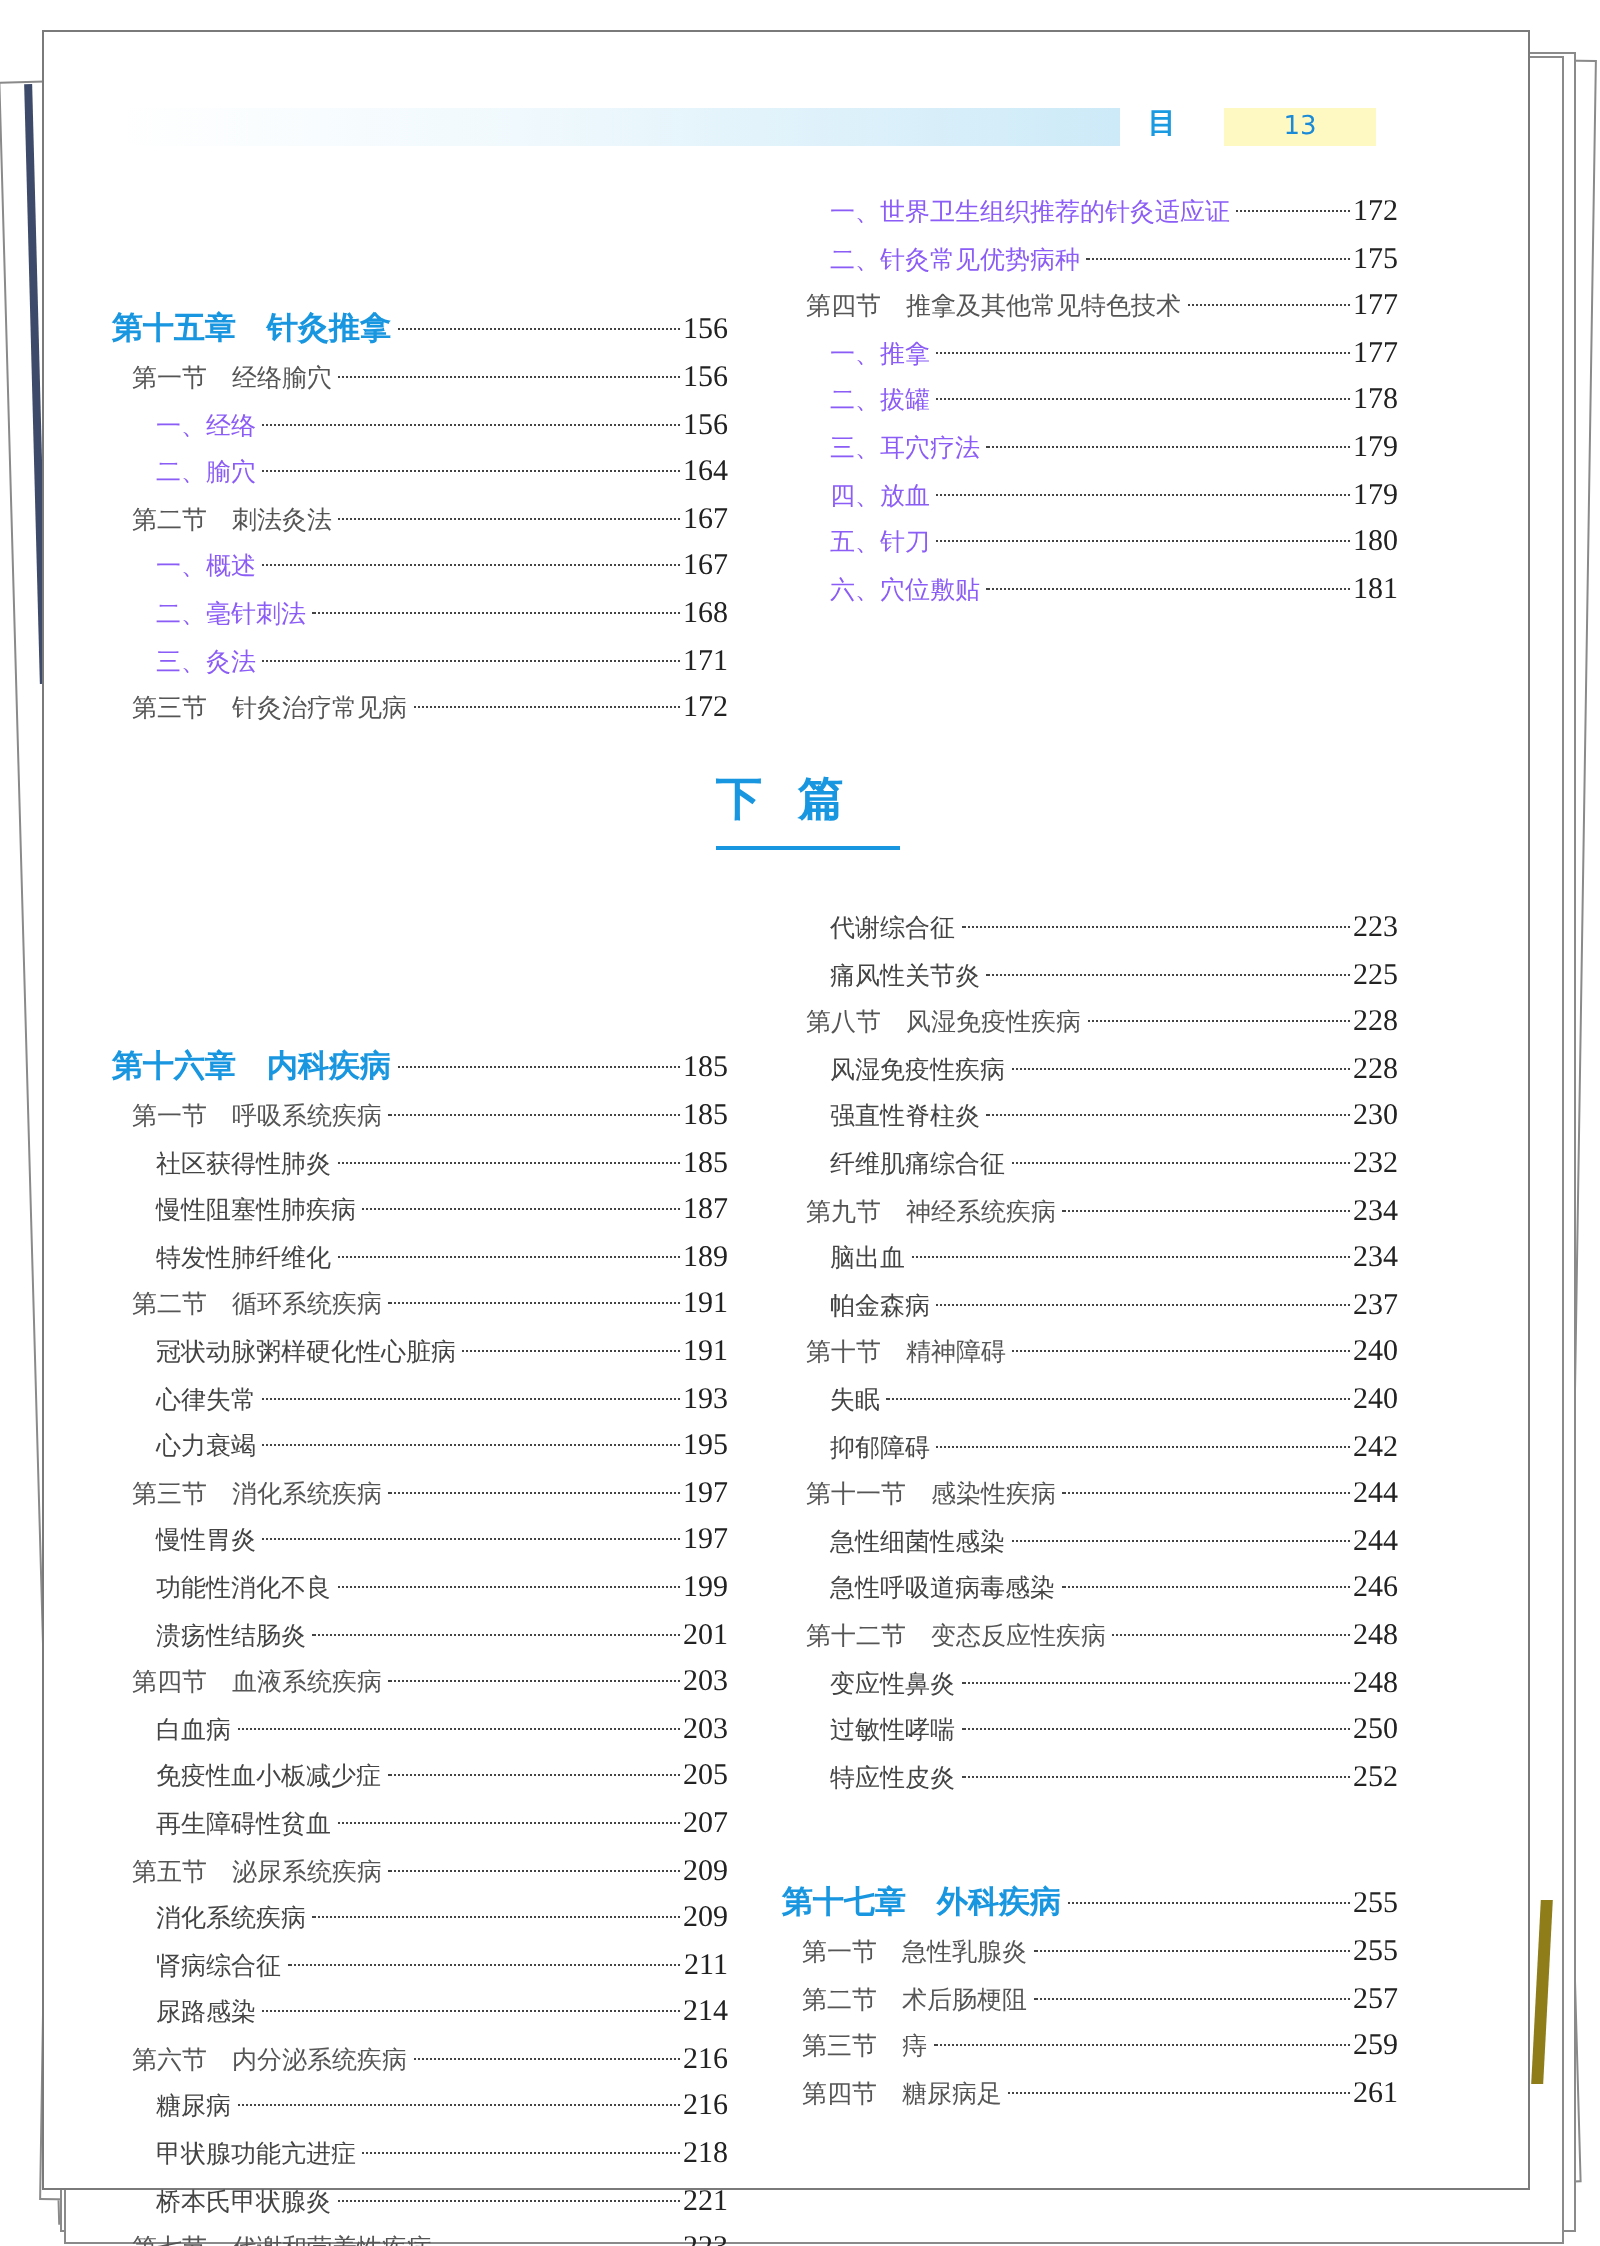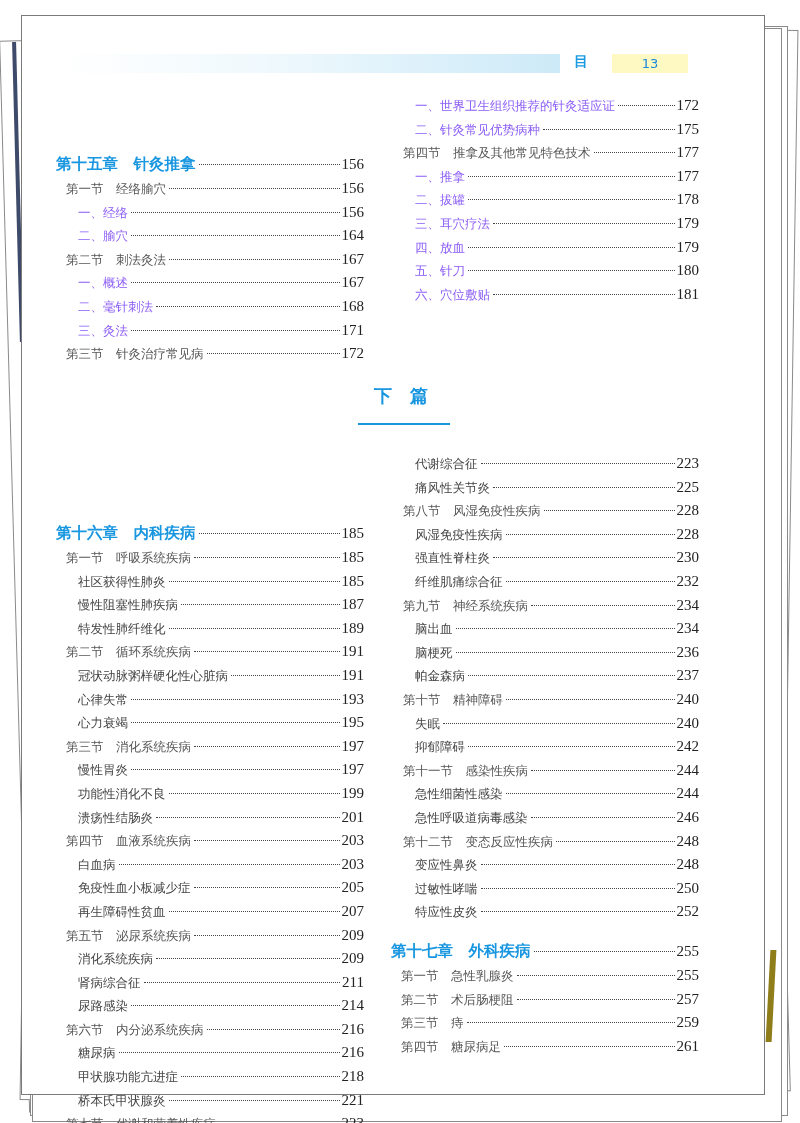--- a/index.html
+++ b/index.html
@@ -46,22 +46,22 @@
     .entry.chapter .title { color: #1896e0; font-weight: bold; font-size: 15.5px; }
     .entry.chapter .pg { font-size: 15px; }
     .entry.section .title { color: #555; font-weight: normal; }
     .entry.item { padding-left: 22px; }
     .entry.item .title { color: #444; font-family: "DejaVu Serif", serif; }
     .entry.section { padding-left: 10px; }
     .entry.subsec { padding-left: 22px; }
     .entry.subsec .title { color: #8b5cf6; font-family: "DejaVu Serif", serif; }
 
     .part-title {
-      position: absolute; left: 316px; top: 368px; width: 108px; text-align: right;
-      font-family: "DejaVu Serif", serif; font-size: 18px; font-weight: bold; color: #1896e0;
+      position: absolute; left: 316px; top: 368px; width: 108px; text-align: center;
+      font-family: "DejaVu Serif", serif; font-size: 23px; font-weight: bold; color: #1896e0;
       letter-spacing: 18px; padding-left: 14px; box-sizing: border-box;
     }
     .part-underline { position: absolute; left: 336px; top: 407px; width: 92px; height: 2px; background: #1896e0; }
   </style>
 </head>
 <body>
 
 <div class="sheet s1"></div>
 <div class="sheet s2"></div>
 <div class="sheet s3"></div>
@@ -339,25 +339,20 @@
         <span class="title">第九节　神经系统疾病</span>
         <span class="dots"></span>
         <span class="pg">234</span>
       </div>
       <div class="entry item">
         <span class="title">脑出血</span>
         <span class="dots"></span>
         <span class="pg">234</span>
       </div>
       <div class="entry item">
-        <span class="title">脑梗死</span>
-        <span class="dots"></span>
-        <span class="pg">236</span>
-      </div>
-      <div class="entry item">
         <span class="title">帕金森病</span>
         <span class="dots"></span>
         <span class="pg">237</span>
       </div>
       <div class="entry section">
         <span class="title">第十节　精神障碍</span>
         <span class="dots"></span>
         <span class="pg">240</span>
       </div>
       <div class="entry item">

